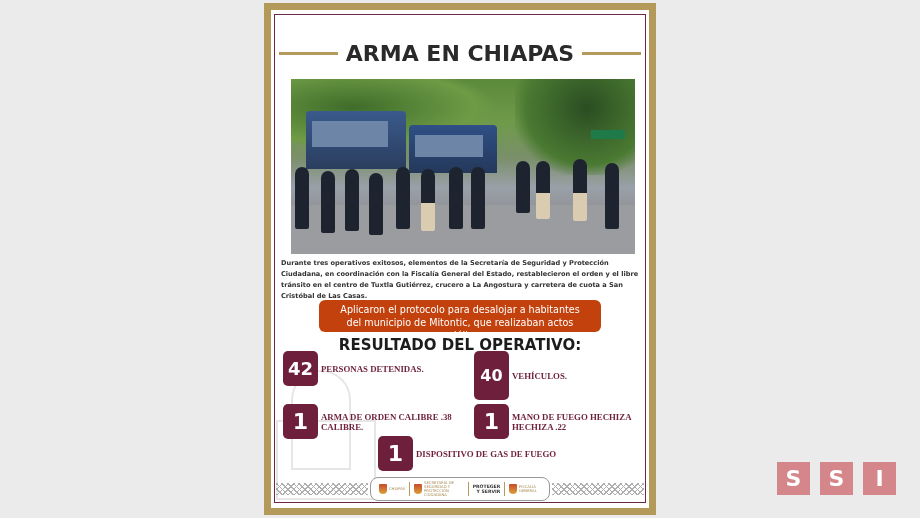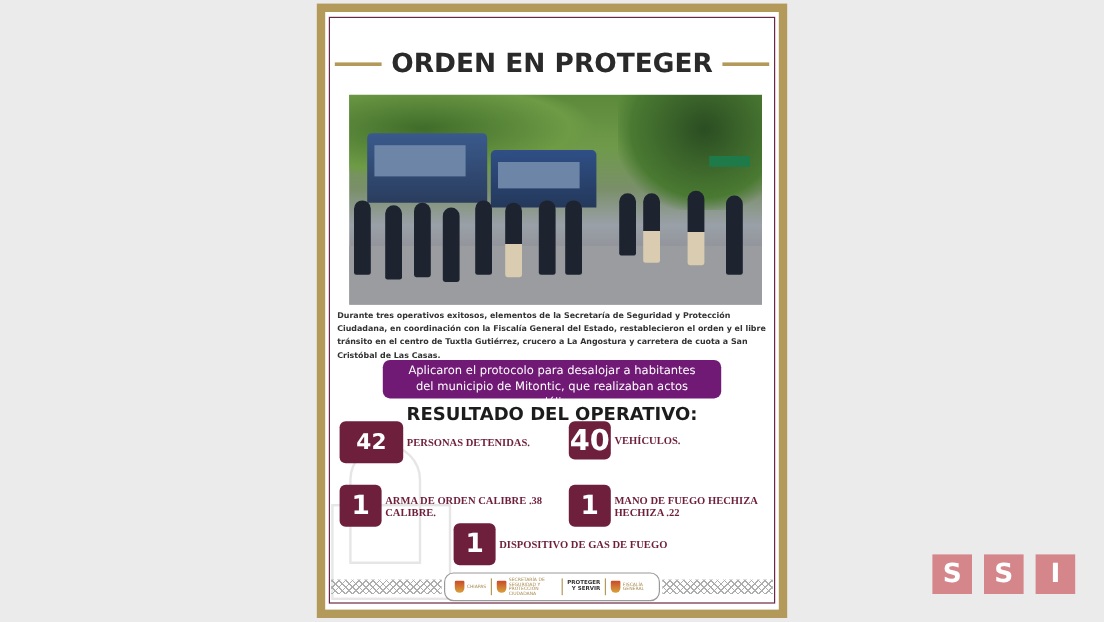--- a/index.html
+++ b/index.html
@@ -23,30 +23,30 @@
   .photo .bus2 { position: absolute; left: 118px; top: 46px; width: 88px; height: 48px; background: linear-gradient(#2f4f86, #24385a); border-radius: 4px 4px 0 0; }
   .photo .bus2::after { content: ""; position: absolute; left: 6px; top: 10px; width: 68px; height: 22px; background: #6d86a8; }
   .photo .sign { position: absolute; left: 300px; top: 51px; width: 34px; height: 9px; background: #1f7a4a; }
   .photo .road { position: absolute; left: 0; bottom: 0; width: 100%; height: 28%; background: #9b9c9f; }
   .photo .crowd { position: absolute; left: 0; top: 88px; width: 100%; height: 70px; }
   .photo .officer { position: absolute; width: 14px; height: 62px; background: #1e2330; border-radius: 7px 7px 2px 2px; }
   .photo .officer.beige { background: linear-gradient(#1e2330 55%, #d9ccb0 55%); }
 
   .desc { position: absolute; left: 10px; right: 10px; top: 248px; text-align: left; font-size: 6.6px; line-height: 11px; font-weight: bold; color: #333; }
 
-  .pill { position: absolute; left: 48px; right: 48px; top: 290px; height: 32px; background: #701a75; border-radius: 6px; color: #fff; text-align: center; font-size: 9.6px; line-height: 13px; padding-top: 3px; font-family: "DejaVu Sans", sans-serif; }
+  .pill { position: absolute; left: 48px; right: 48px; top: 290px; height: 32px; background: #c2410c; border-radius: 6px; color: #fff; text-align: center; font-size: 9.6px; line-height: 13px; padding-top: 3px; font-family: "DejaVu Sans", sans-serif; }
 
   .result-title { position: absolute; left: 0; right: 0; top: 326px; text-align: center; font-size: 15px; font-weight: 900; color: #1c1c1c; font-family: "DejaVu Sans", sans-serif; }
 
   .stat { position: absolute; display: flex; align-items: center; gap: 3px; }
   .badge { background: #6e1f3c; color: #fff; font-weight: 900; border-radius: 5px; display: flex; align-items: center; justify-content: center; font-family: "DejaVu Sans", sans-serif; }
   .label { font-weight: 900; color: #6e1f3c; font-size: 8.8px; line-height: 10px; font-family: Liberation Serif, serif; }
 
-  .s1 { left: 12px; top: 341px; } .s1 .badge { width: 53px; height: 35px; font-size: 18px; }
-  .s2 { left: 203px; top: 341px; } .s2 .badge { width: 35px; height: 32px; font-size: 24px; }
+  .s1 { left: 12px; top: 341px; } .s1 .badge { width: 35px; height: 35px; font-size: 18px; }
+  .s2 { left: 203px; top: 341px; } .s2 .badge { width: 35px; height: 49px; font-size: 16px; }
   .s3 { left: 12px; top: 394px; } .s3 .badge { width: 35px; height: 35px; font-size: 22px; }
   .s4 { left: 203px; top: 394px; } .s4 .badge { width: 35px; height: 35px; font-size: 22px; }
   .s5 { left: 107px; top: 426px; } .s5 .badge { width: 35px; height: 35px; font-size: 22px; }
 
   .watermark { position: absolute; left: 0; top: 340px; width: 130px; height: 160px; opacity: 0.14; }
   .watermark .b { position: absolute; border: 2px solid #555; }
 
   .footer { position: absolute; left: 0; right: 0; top: 463px; height: 28px; }
   .pattern { position: absolute; top: 10px; height: 12px; background:
       repeating-linear-gradient(45deg, #9b9b9b 0 1px, transparent 1px 4px),
@@ -70,21 +70,21 @@
   <div class="inner">
     <div class="frame-line"></div>
 
     <div class="watermark">
       <div class="b" style="left:20px;top:20px;width:60px;height:100px;border-radius:30px 30px 0 0;"></div>
       <div class="b" style="left:5px;top:70px;width:100px;height:80px;"></div>
     </div>
 
     <div class="title-row">
       <div class="title-rule"></div>
-      <div class="title">ORDEN EN PROTEGER</div>
+      <div class="title">ARMA EN CHIAPAS</div>
       <div class="title-rule"></div>
     </div>
 
     <div class="photo">
       <div class="trees-l"></div>
       <div class="trees-r"></div>
       <div class="bus1"></div>
       <div class="bus2"></div>
       <div class="sign"></div>
       <div class="road"></div>

